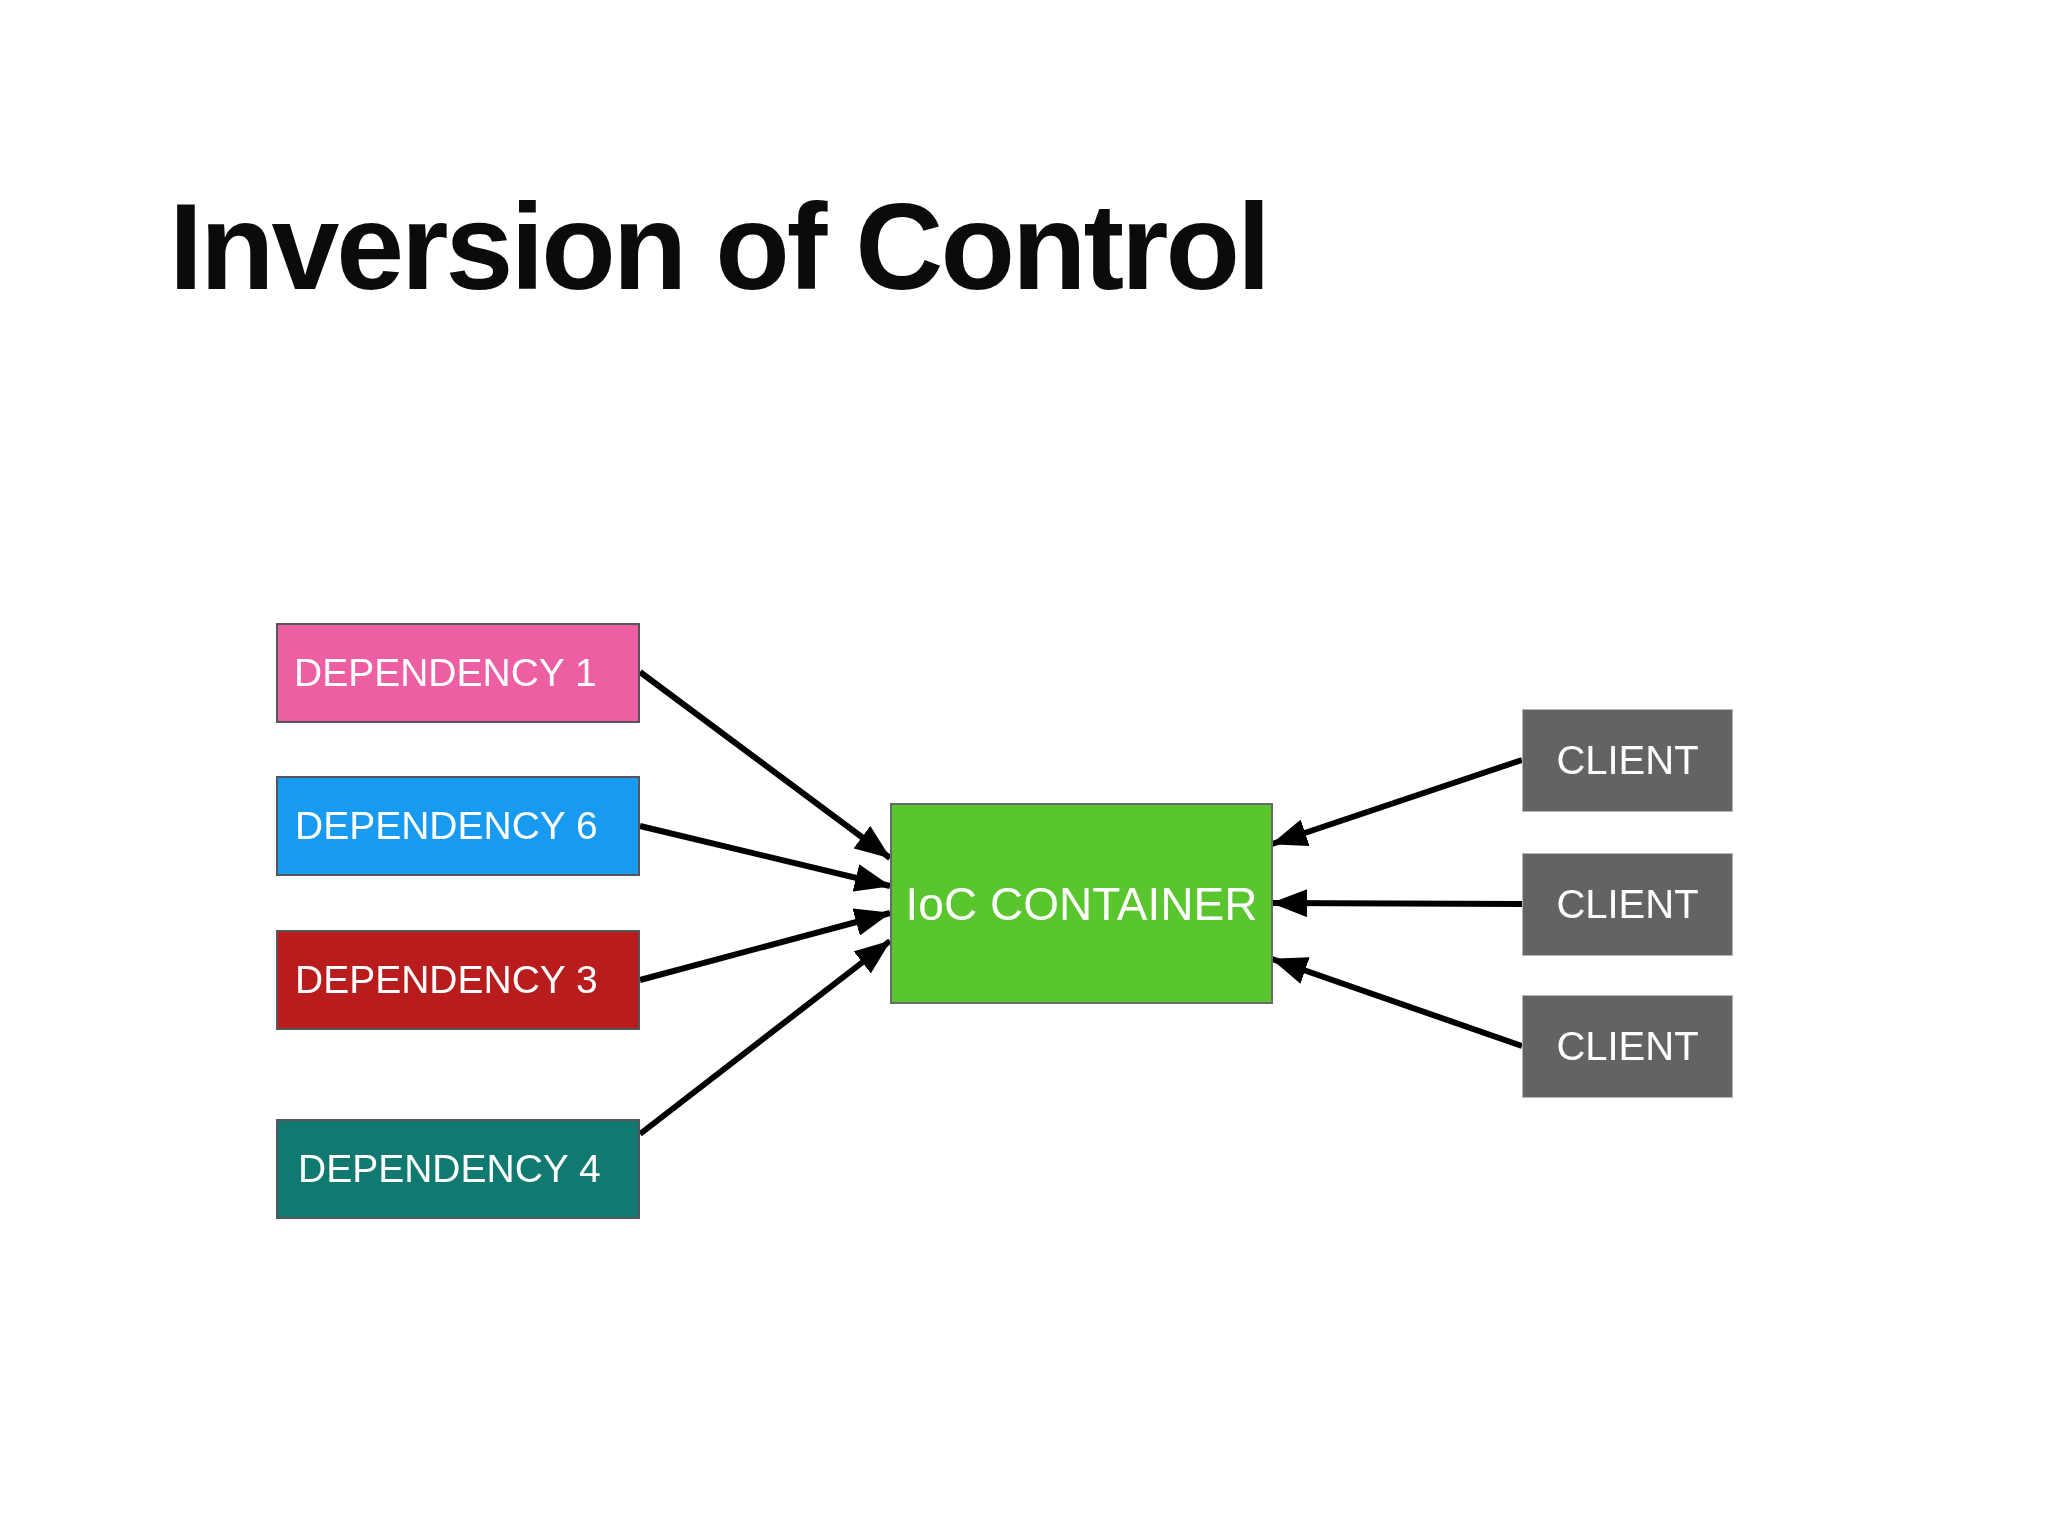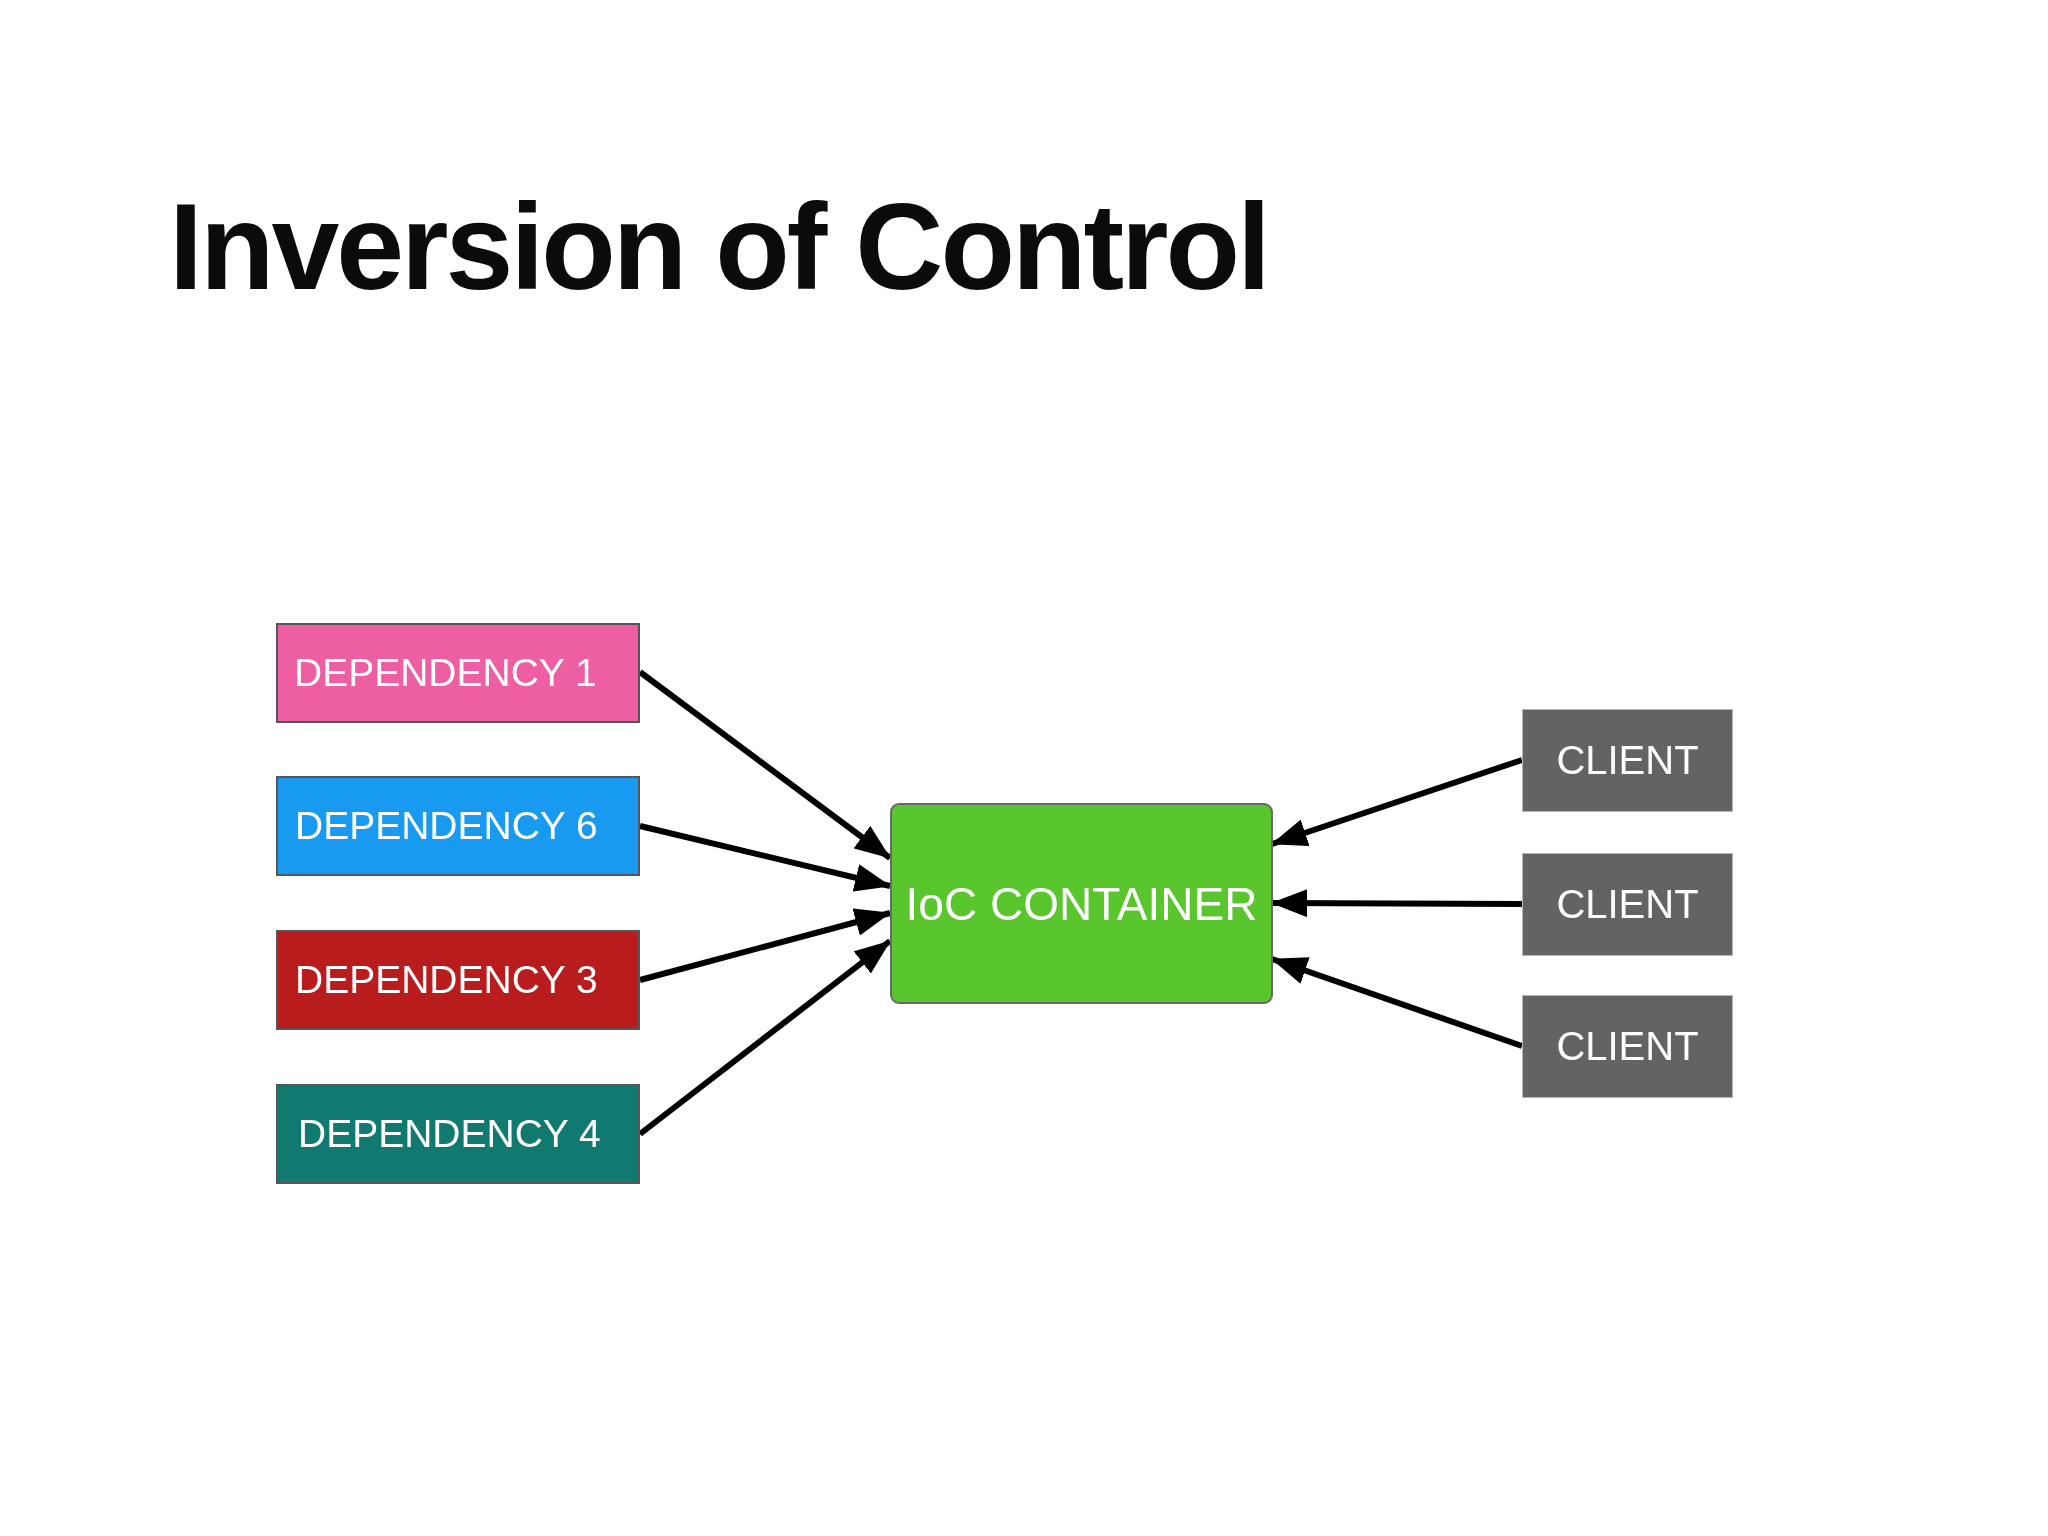--- a/index.html
+++ b/index.html
@@ -42,21 +42,21 @@
     width: 364px;
     height: 100px;
     border: 2px solid #55555a;
     padding-left: 17px;
     font-size: 39px;
     justify-content: flex-start;
   }
   .dep1 { top: 623px; }
   .dep2 { top: 776px; }
   .dep3 { top: 930px; }
-  .dep4 { top: 1084px; padding-left: 20px; }
+  .dep4 { top: 1119px; padding-left: 20px; }
   .container-box {
     left: 890px;
     top: 803px;
     width: 383px;
     height: 201px;
     border: 2px solid #666a6a;
     justify-content: center;
     font-size: 46px;
   }
   .client {
@@ -100,21 +100,21 @@
   <div class="node dep dep2" style="background: rgb(24, 154, 240);">
     <span>DEPENDENCY 6</span>
   </div>
   <div class="node dep dep3" style="background: #b91c1c;">
     <span>DEPENDENCY 3</span>
   </div>
   <div class="node dep dep4" style="background: rgb(17, 122, 112);">
     <span>DEPENDENCY 4</span>
   </div>
 
-  <div class="node container-box" style="background: rgb(88, 198, 44); border-radius: 9px;">
+  <div class="node container-box" style="background: rgb(88, 198, 44);">
     <span>IoC CONTAINER</span>
   </div>
 
   <div class="node client client1" style="background: rgb(99, 99, 99);">
     <span>CLIENT</span>
   </div>
   <div class="node client client2" style="background: rgb(99, 99, 99);">
     <span>CLIENT</span>
   </div>
   <div class="node client client3" style="background: rgb(99, 99, 99);">

